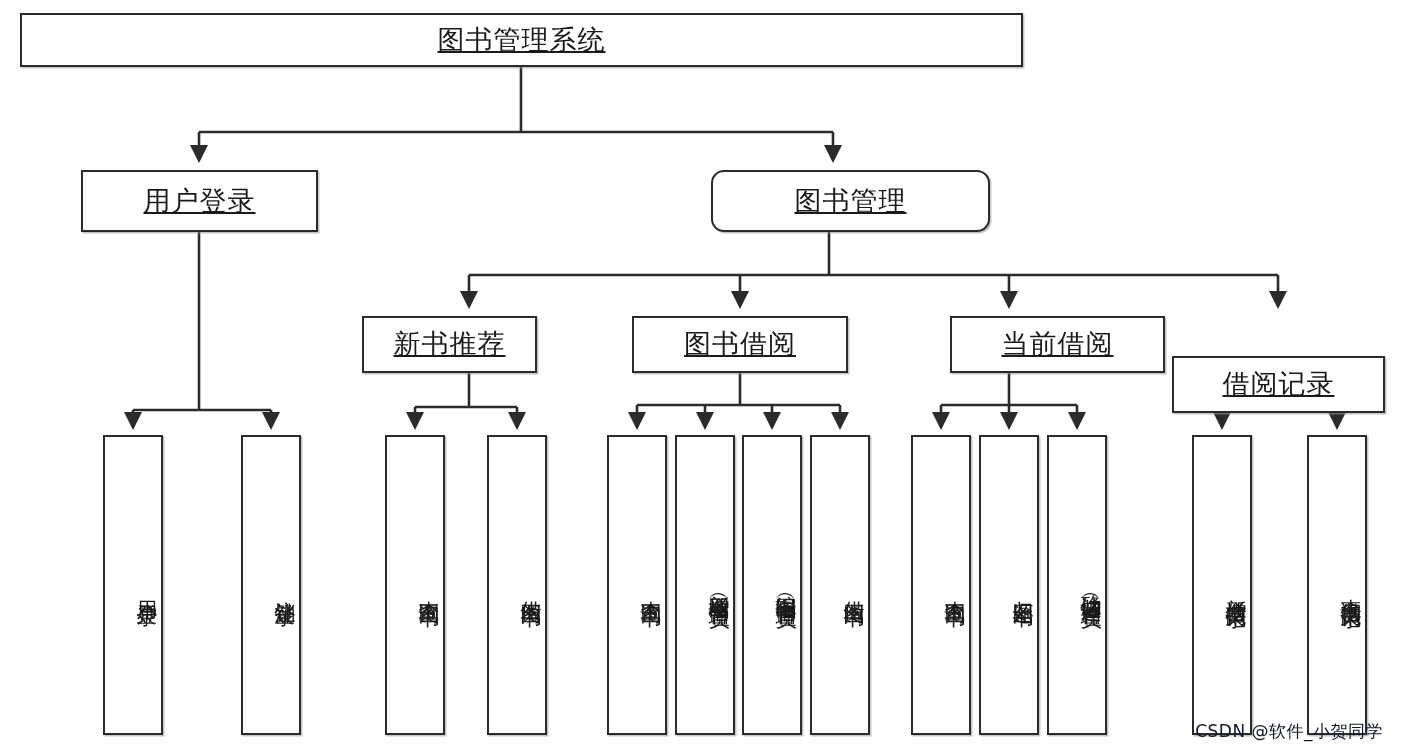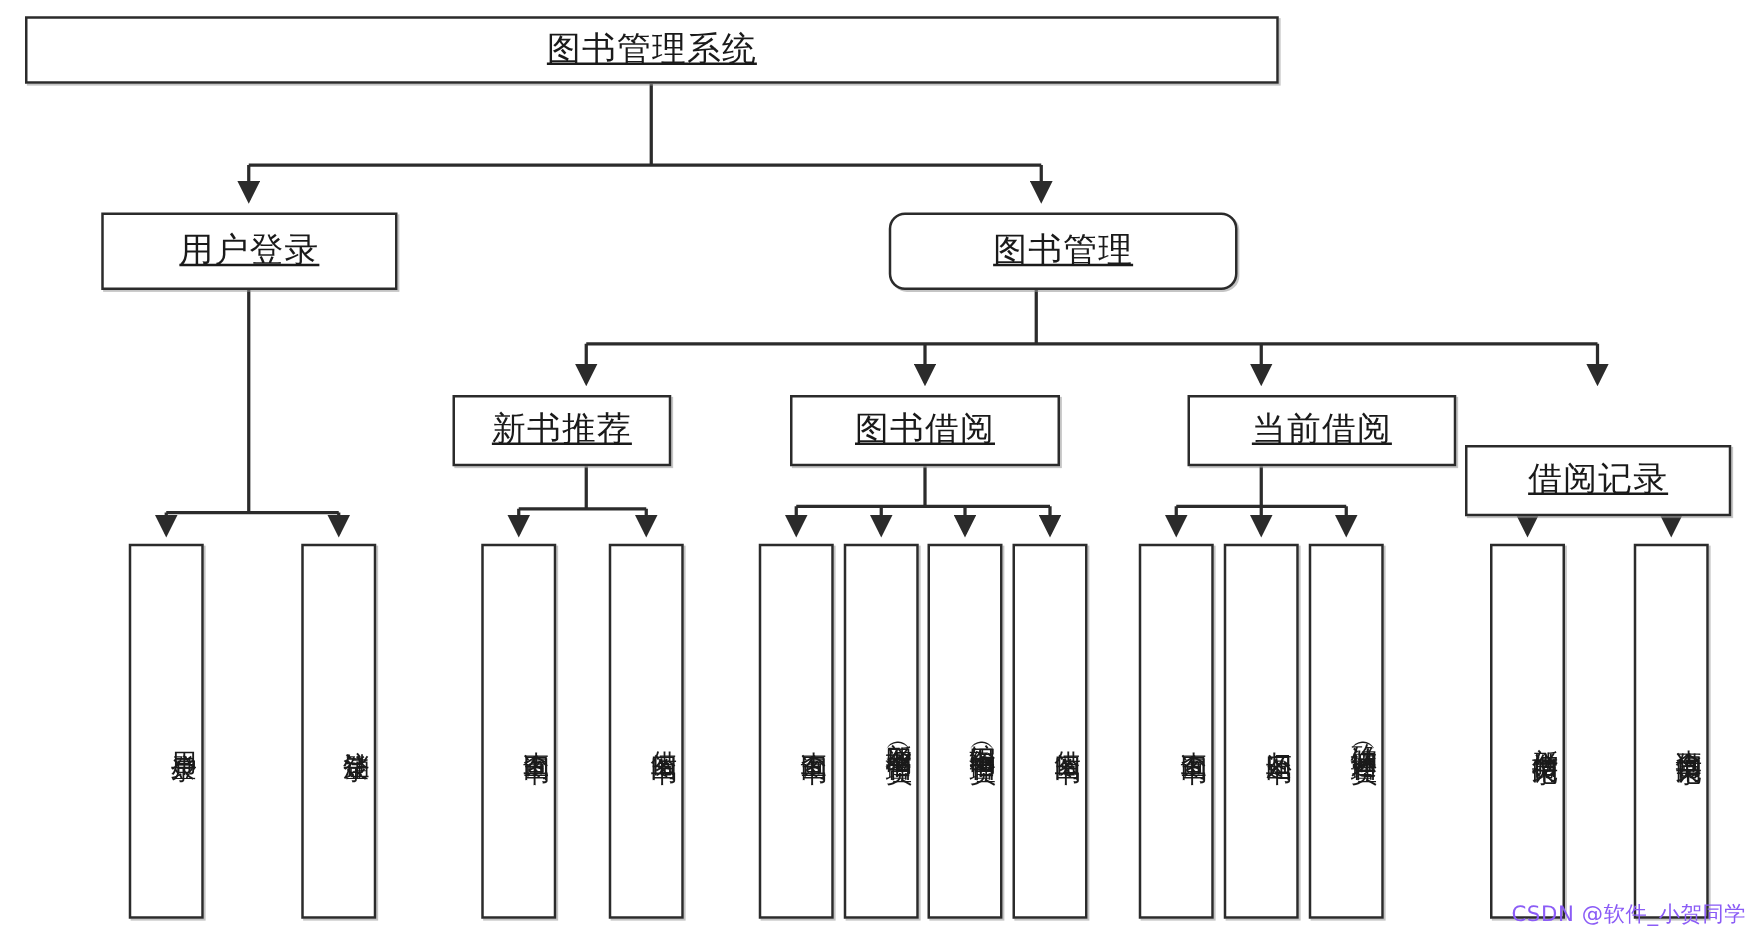--- a/index.html
+++ b/index.html
@@ -57,24 +57,24 @@
     padding-top: 4px;
   }
   .node.vert .vtext {
     display: block;
     writing-mode: vertical-rl;
     text-orientation: upright;
     white-space: nowrap;
   }
   #watermark {
     position: absolute;
-    right: 8px;
+    right: 22px;
     bottom: 4px;
     font-size: 17px;
-    color: #8b5cf6;
+    color: #0f172a;
     letter-spacing: 0.5px;
     white-space: nowrap;
     user-select: none;
   }
 </style>
 </head>
 <body>
 
 <div id="canvas">
 

